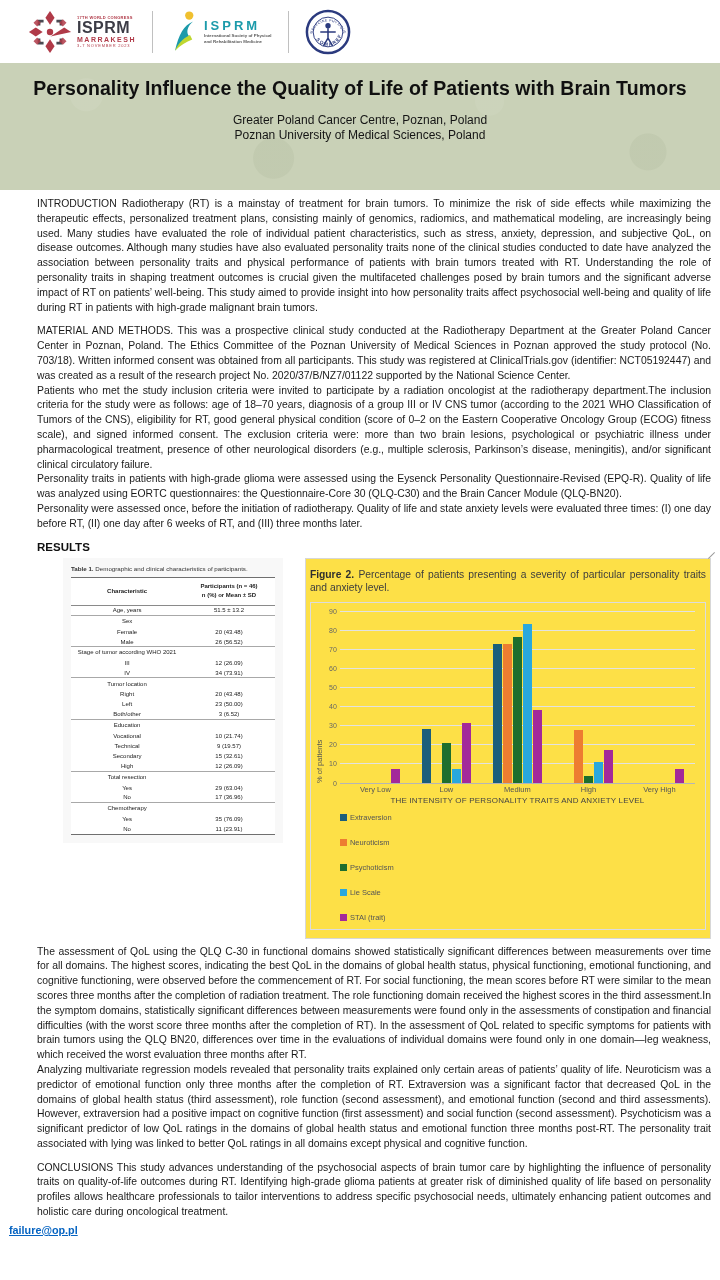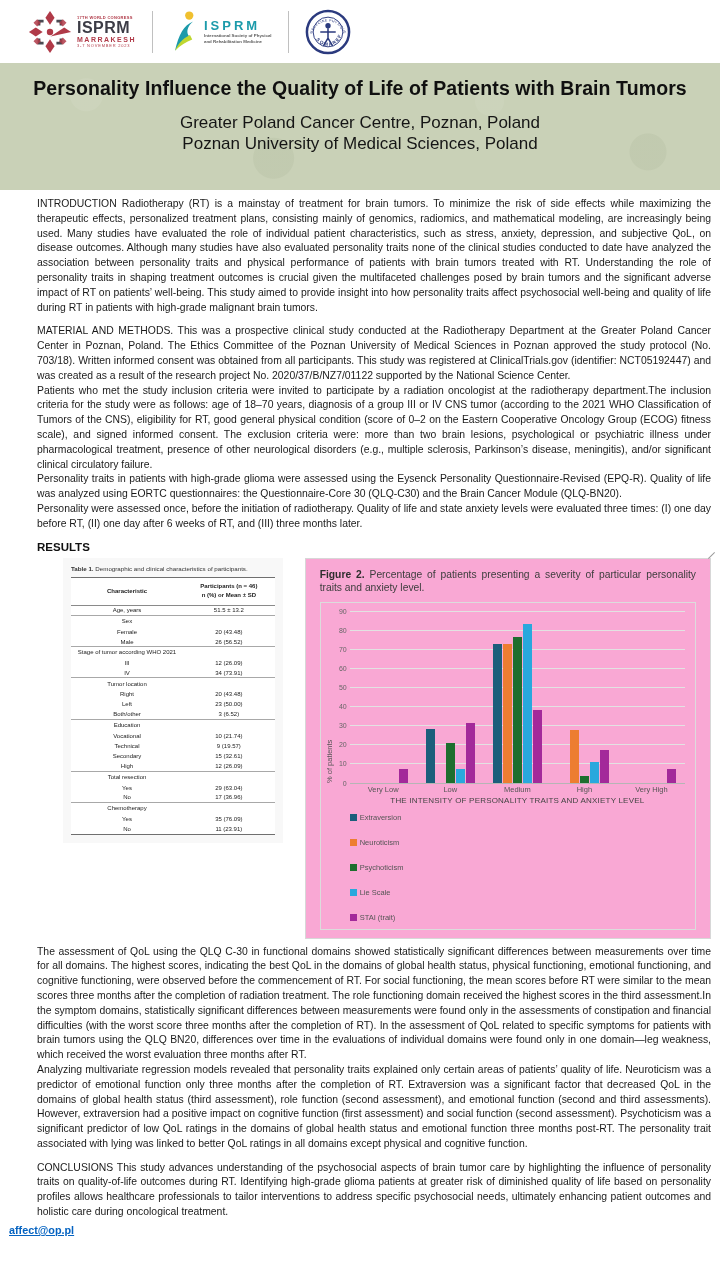--- a/index.html
+++ b/index.html
@@ -27,21 +27,21 @@
     background-color:var(--banner-bg);
     background-image:
       radial-gradient(circle at 12% 25%, rgba(255,255,255,.07) 0 16px, transparent 17px),
       radial-gradient(circle at 38% 75%, rgba(60,80,40,.05) 0 20px, transparent 21px),
       radial-gradient(circle at 68% 30%, rgba(255,255,255,.06) 0 14px, transparent 15px),
       radial-gradient(circle at 90% 70%, rgba(60,80,40,.05) 0 18px, transparent 19px);
     text-align:center; padding:14px 18px 11px; height:127px;
   }
   .banner h1 { font-size:19.5px; font-weight:bold; color:#101010; margin-bottom:13px; letter-spacing:.1px; }
   .authors { font-size:15.5px; color:#151515; margin-bottom:2px; }
-  .affil { font-size:17px; color:#151515; line-height:1.22;text-align:center; }
+  .affil { font-size:12px; color:#151515; line-height:1.22;text-align:center; }
 
   
   main { padding:7px 9px 0;margin-left:28px; }
   main p { font-size:10.4px; line-height:14.8px; text-align:justify; color:#1a1a1a; }
   .gap-after { margin-bottom:9px; }
   .results-heading { font-size:11.5px; font-weight:bold; color:#111; margin:9px 0 5px; }
 
   
   .figures-row { display:flex; align-items:flex-start; margin:2px 0 6px 26px; gap:22px; }
 
@@ -51,21 +51,21 @@
   .t1 { background:#fff; border-top:1px solid #6f6f6f; border-bottom:1px solid #6f6f6f; font-size:6px; color:#222; }
   .t1-header { display:flex; align-items:center; border-bottom:1px solid #8a8a8a; padding:4px 0; font-weight:bold; }
   .th1 { width:55%; text-align:center; }
   .th2 { width:45%; text-align:center; line-height:1.6; }
   .t1-row { display:flex; align-items:center; height:10.4px; }
   .t1-row.sep { border-bottom:1px solid #a8a8a8; }
   .tc1 { width:55%; text-align:center; }
   .tc2 { width:45%; text-align:center; }
 
   
-  .chart-fig { width:418px; border:1px solid #d7d7d7; background:#f9a8d4; padding:9px 14px 8px; position:relative; }
+  .chart-fig { width:418px; border:1px solid #d7d7d7; background:#fde047; padding:9px 4px 8px; position:relative; }
   .corner-mark { position:absolute; top:-4px; right:-6px; width:9px; height:1px; background:#9a9a9a; transform:rotate(-45deg); }
   .chart-fig figcaption { font-size:10.3px; line-height:13.5px; color:#3d3d3d; text-align:justify; margin-bottom:7px; }
   .chart-fig figcaption b { color:#2e2e2e; }
   .chart-box { border:1px solid #dcdcdc; padding:8px 10px 5px 4px; }
   .chart-inner { display:flex; }
   .ylab { height:172px; display:flex; align-items:center; font-size:7.5px; color:#555; writing-mode:vertical-rl; transform:rotate(180deg); margin-right:1px; }
   .yaxis { position:relative; width:15px; height:172px; }
   .ytick { position:absolute; right:3px; transform:translateY(-50%); font-size:7px; color:#666; }
   .plotcol { flex:1; }
   .plot { position:relative; height:172px; }
@@ -384,15 +384,15 @@
           </div>
         </div>
       </figure>
     </div>
 
     <p>The assessment of QoL using the QLQ C-30 in functional domains showed statistically significant differences between measurements over time for all domains. The highest scores, indicating the best QoL in the domains of global health status, physical functioning, emotional functioning, and cognitive functioning, were observed before the commencement of RT. For social functioning, the mean scores before RT were similar to the mean scores three months after the completion of radiation treatment. The role functioning domain received the highest scores in the third assessment.In the symptom domains, statistically significant differences between measurements were found only in the assessments of constipation and financial difficulties (with the worst score three months after the completion of RT). In the assessment of QoL related to specific symptoms for patients with brain tumors using the QLQ BN20, differences over time in the evaluations of individual domains were found only in one domain—leg weakness, which received the worst evaluation three months after RT.</p>
     <p class="gap-after">Analyzing multivariate regression models revealed that personality traits explained only certain areas of patients’ quality of life. Neuroticism was a predictor of emotional function only three months after the completion of RT. Extraversion was a significant factor that decreased QoL in the domains of global health status (third assessment), role function (second assessment), and emotional function (second and third assessments). However, extraversion had a positive impact on cognitive function (first assessment) and social function (second assessment). Psychoticism was a significant predictor of low QoL ratings in the domains of global health status and emotional function three months post-RT. The personality trait associated with lying was linked to better QoL ratings in all domains except physical and cognitive function.</p>
     <p>CONCLUSIONS This study advances understanding of the psychosocial aspects of brain tumor care by highlighting the influence of personality traits on quality-of-life outcomes during RT. Identifying high-grade glioma patients at greater risk of diminished quality of life based on personality profiles allows healthcare professionals to tailor interventions to address specific psychosocial needs, ultimately enhancing patient outcomes and holistic care during oncological treatment.</p>
   </main>
 
-  <a class="email">affect@op.pl</a>
+  <a class="email">failure@op.pl</a>
 
 </div>
 
 </body></html>

